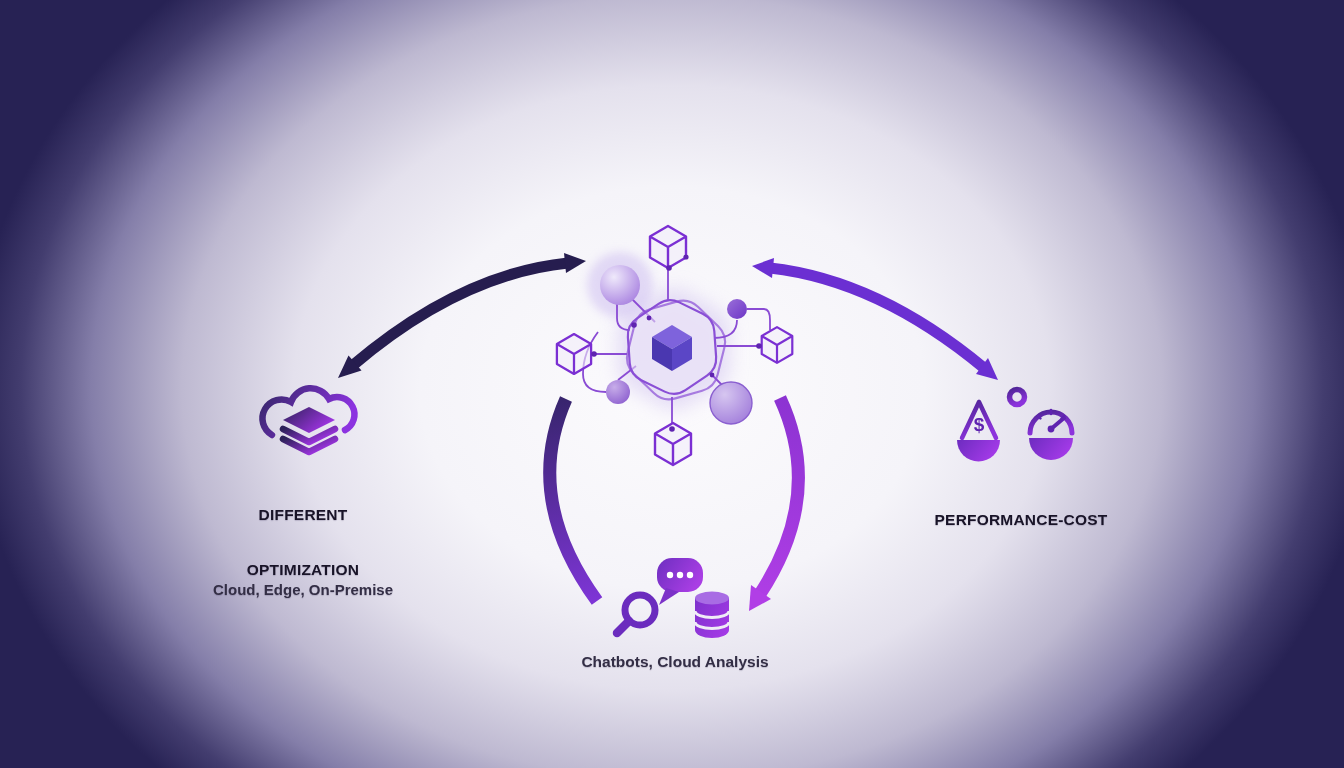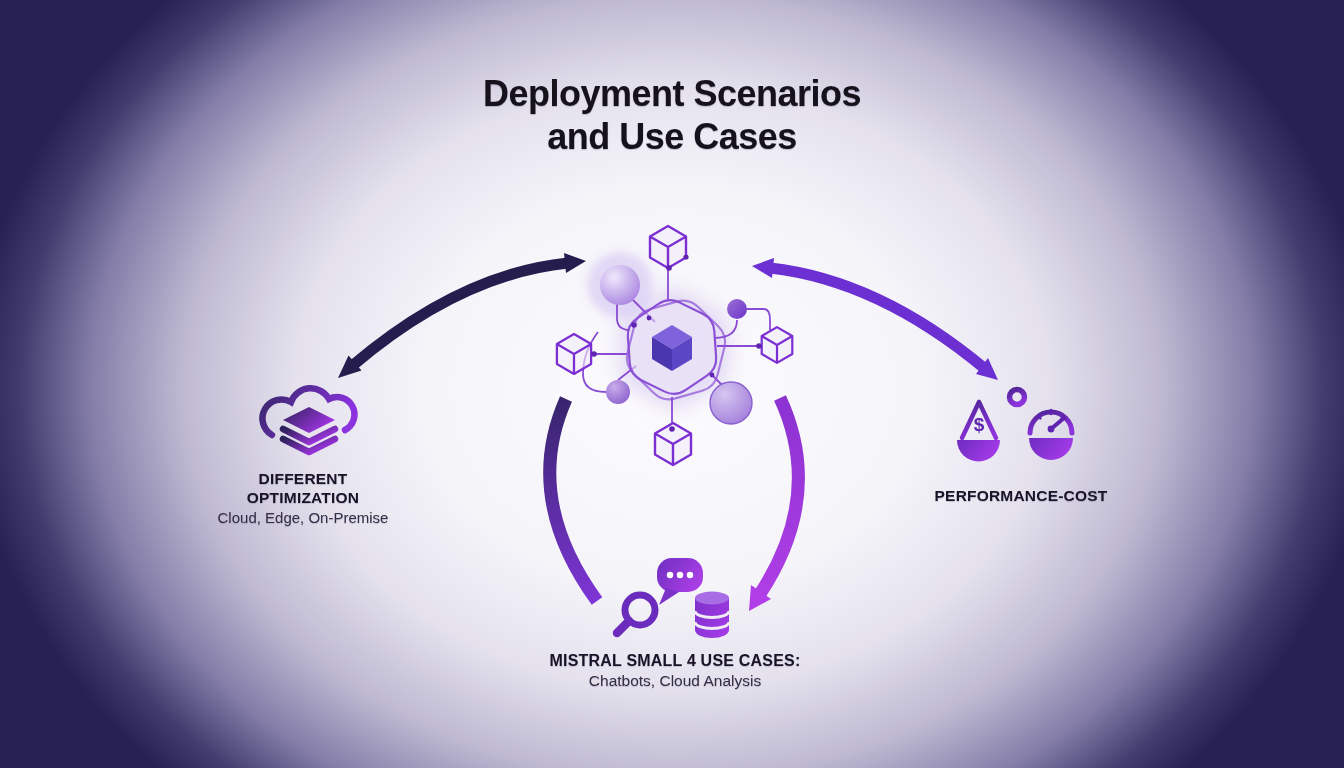--- a/index.html
+++ b/index.html
@@ -20,24 +20,24 @@
     font-size:36px;font-weight:bold;line-height:43px;
     letter-spacing:-0.5px;color:#15121c;
     text-shadow:0 1px 1px rgba(34,24,66,.22);
   }
   .title span{display:block;}
   .node-label{
     position:absolute;width:300px;text-align:center;
     color:#181327;
     text-shadow:0 1px 1px rgba(34,24,66,.18);
   }
-  .node-label .hd{font-weight:bold;font-size:15.5px;line-height:19px;letter-spacing:.2px;display:block;}
-  .node-label .sub{font-weight:normal;font-size:15px;line-height:19px;color:#332e45;display:block;margin-top:1px;}
+  .node-label .hd{font-weight:bold;font-size:15.5px;line-height:19px;letter-spacing:.2px;display:block;margin-top:36px;}
+  .node-label .sub{font-weight:bold;font-size:15px;line-height:19px;color:#332e45;display:block;margin-top:1px;}
   .label-env{left:153px;top:469px;}
-  .label-perf{left:871px;top:486px;}
+  .label-perf{left:871px;top:474px;}
   .label-use{left:525px;top:651px;}
   .label-use .hd{font-size:16px;}
   .label-use .sub{font-size:15.5px;line-height:19.5px;}
 </style>
 </head>
 <body>
 
 <div class="canvas">
 
   <svg class="overlay" width="1344" height="768" viewBox="0 0 1344 768">
@@ -223,33 +223,28 @@
       </g>
       <g>
         <path d="M95,50 V82 A17,8 0 0 0 129,82 V50" fill="url(#gDb)"></path>
         <ellipse cx="112" cy="50" rx="17" ry="6.5" fill="#a86ce4"></ellipse>
         <path d="M95,63 A17,6.5 0 0 0 129,63" fill="none" stroke="#efecf6" stroke-width="3"></path>
         <path d="M95,74 A17,6.5 0 0 0 129,74" fill="none" stroke="#efecf6" stroke-width="3"></path>
       </g>
     </g>
   </svg>
 
-  <div class="title">
-    <span>Deployment Scenarios</span>
-    <span>and Use Cases</span>
-  </div>
 
   <div class="node-label label-env">
     <span class="hd">DIFFERENT</span>
     <span class="hd">OPTIMIZATION</span>
     <span class="sub">Cloud, Edge, On-Premise</span>
   </div>
 
   <div class="node-label label-perf">
     <span class="hd">PERFORMANCE-COST</span>
   </div>
 
   <div class="node-label label-use">
-    <span class="hd">MISTRAL SMALL 4 USE CASES:</span>
     <span class="sub">Chatbots, Cloud Analysis</span>
   </div>
 
 </div>
 
 </body></html>

